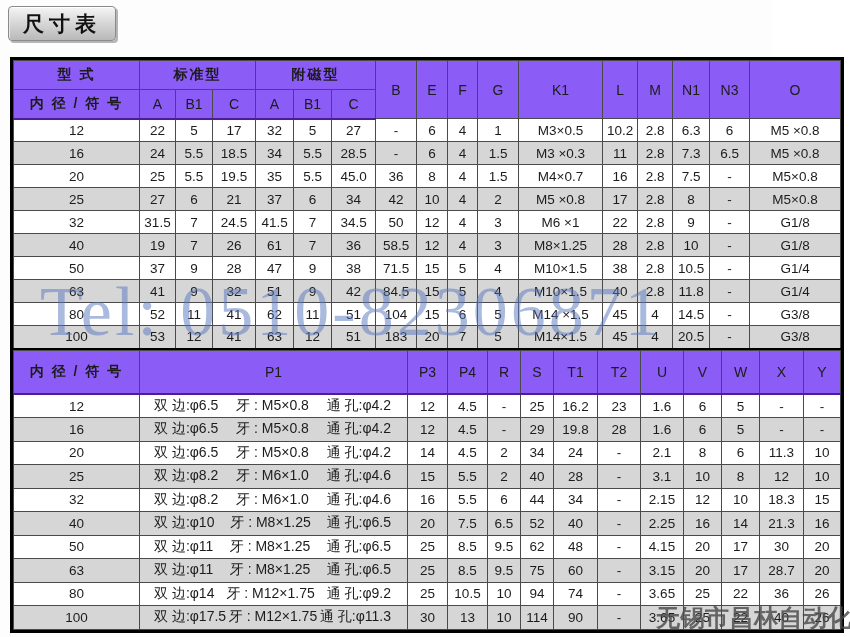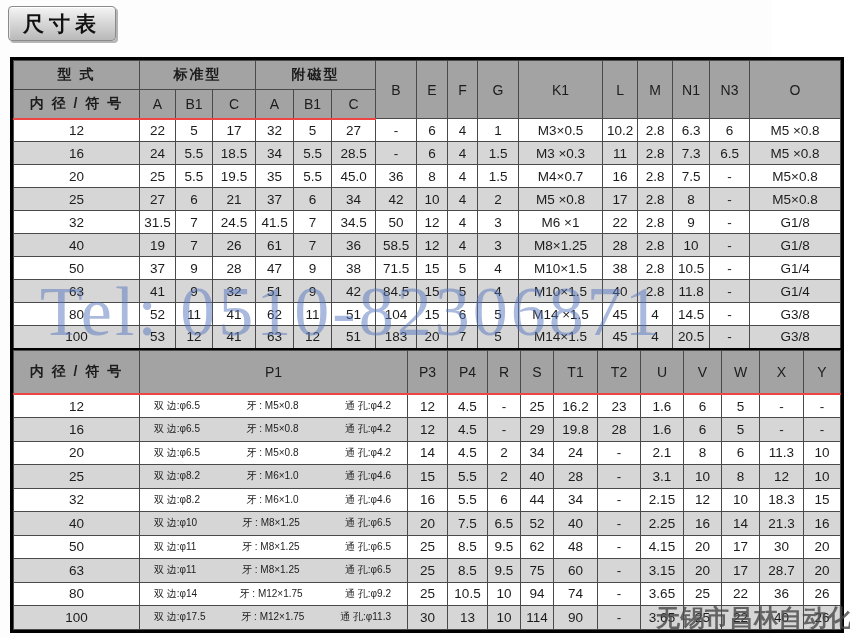--- a/index.html
+++ b/index.html
@@ -13,32 +13,32 @@
             border:1px solid #8a8a8a; border-radius:4px;
             box-shadow:2px 2px 0 #b5b5b5, inset 0 1px 0 #ffffff, inset 1px 0 0 #e8e8e8;
             display:flex; align-items:center; justify-content:center;
             font-size:21px; font-weight:bold; letter-spacing:5px; color:#111; }
 
   
   #tables { position:absolute; left:10px; top:57px; width:834px; border:3px solid #000; background:#fff; }
   table { border-collapse:collapse; table-layout:fixed; width:100%; }
   td, th { border:1px solid #4a4a4a; text-align:center; vertical-align:middle;
            font-size:13.5px; color:#1c1c1c; overflow:hidden; white-space:nowrap; padding:0; }
-  th { background:#a3a3a3; font-weight:normal; font-size:14px; }
+  th { background:#8b5cf6; font-weight:normal; font-size:14px; }
   th.cjk { font-weight:bold; letter-spacing:2px; }
   #t1 thead tr { height:29px; }
   #t1 tbody tr { height:23px; }
   #t1 { border-bottom:2px solid #000; }
-  #t1 thead tr:last-child th, #t2 thead th { border-bottom:2px solid #ef4444; }
+  #t1 thead tr:last-child th, #t2 thead th { border-bottom:2px solid #4c1d95; }
   #t2 thead tr { height:44px; }
   #t2 tbody tr { height:23.5px; }
   tbody tr.alt td { background:#d6d6d6; }
   tbody tr td { background:#ffffff; }
   td.p1cell { text-align:left; }
-  .p1wrap { display:flex; justify-content:space-between; padding:0 16px 0 14px; font-size:10px; }
+  .p1wrap { display:flex; justify-content:space-between; padding:0 16px 0 14px; font-size:14px; }
 
   
   .wm-blue { position:absolute; font-family:Liberation Serif, serif;
              color:rgba(85,118,190,0.50); pointer-events:none; z-index:6; white-space:nowrap; }
   #wm-tel { left:40px; top:272px; font-size:70px; letter-spacing:3px; }
   #wm-fax { left:128px; top:378px; font-size:62px; letter-spacing:2px; }
   #wm-co  { position:absolute; left:656px; top:602px; font-size:24px; font-weight:bold;
             color:rgba(75,75,75,0.82); letter-spacing:0.5px; pointer-events:none; z-index:6; white-space:nowrap; }
 </style>
 </head>

